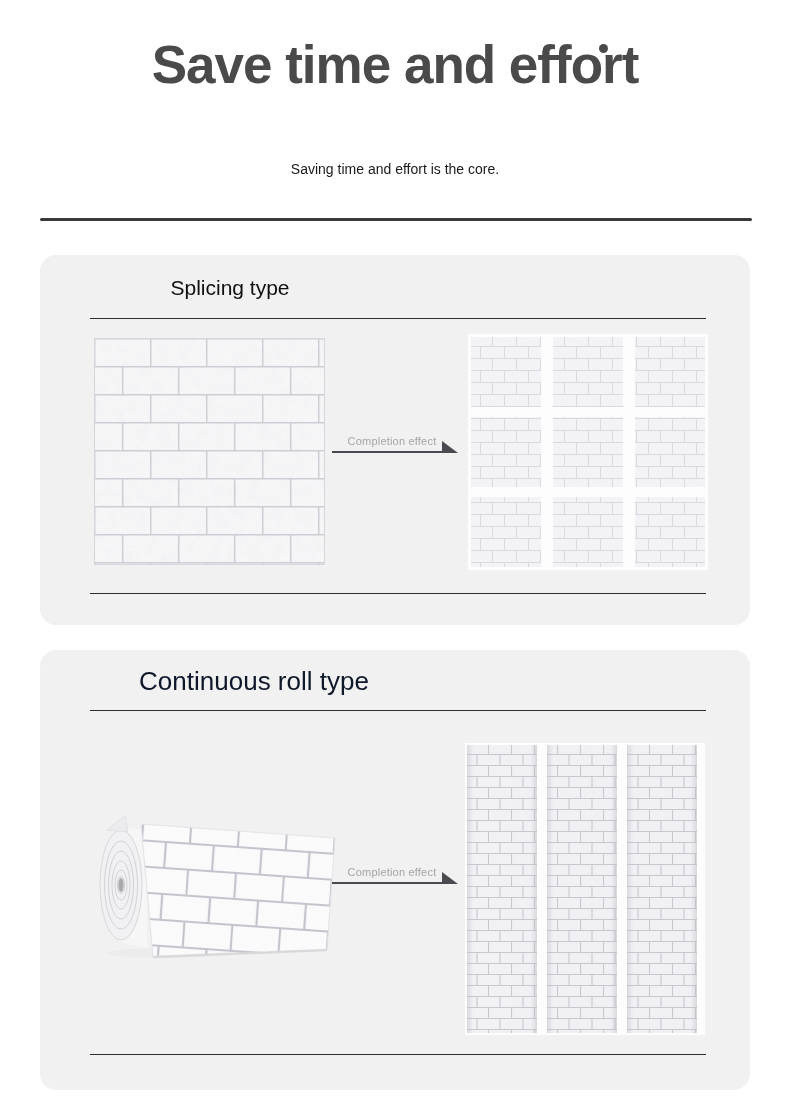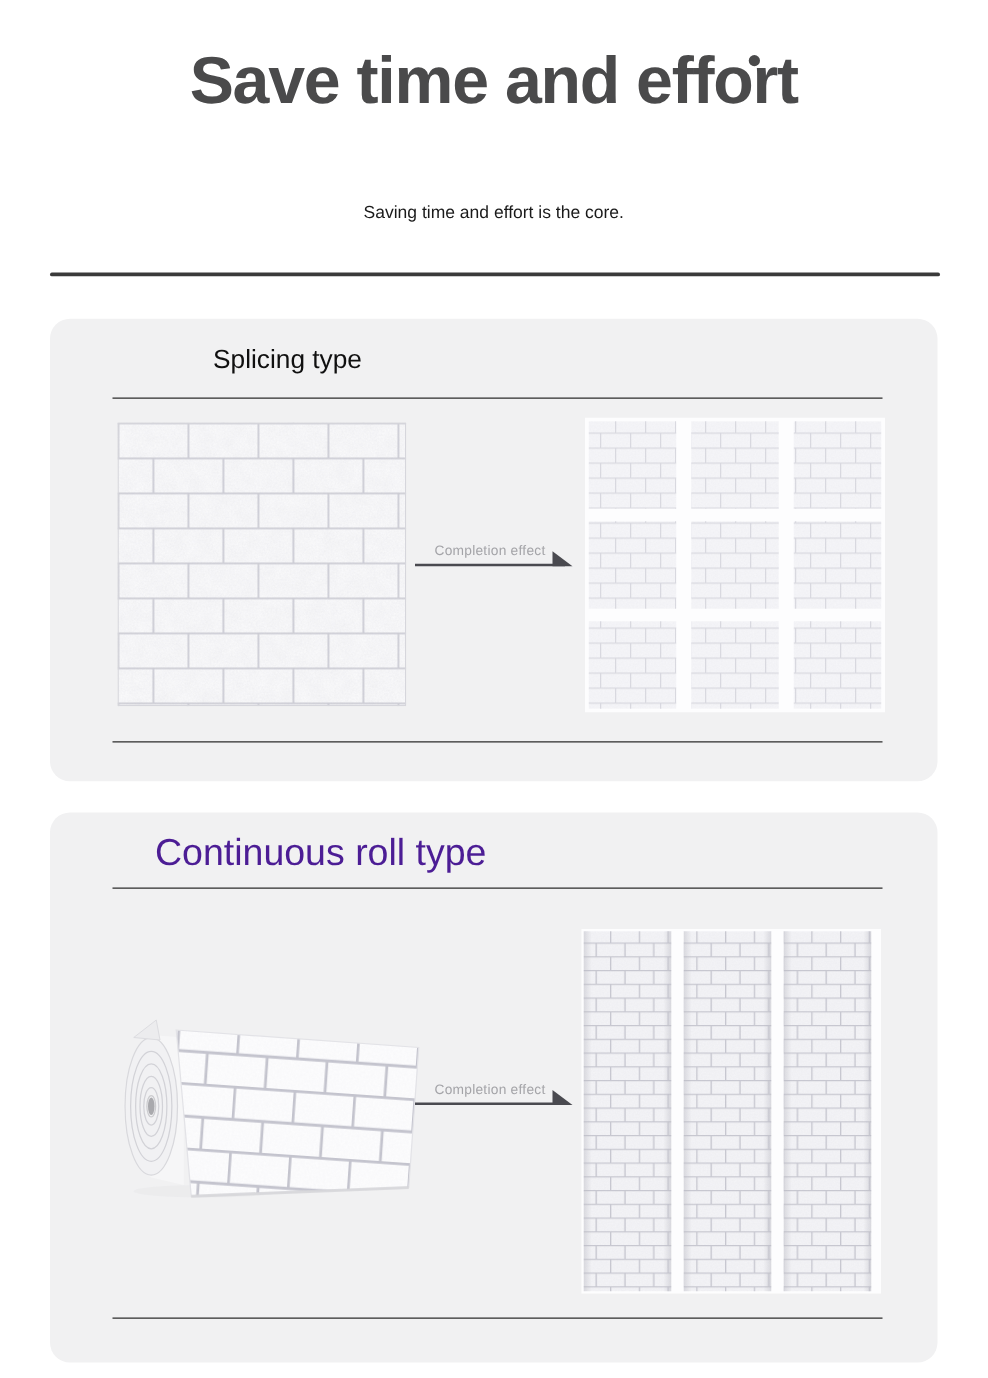--- a/index.html
+++ b/index.html
@@ -13,21 +13,21 @@
   .subtitle{position:absolute;left:0;top:117px;width:100%;text-align:center;
             font-size:14px;color:#1a1a1a;margin-top:44px;}
   .divider{position:absolute;left:40px;top:218px;width:712px;height:3px;background:#3a3a3a;border-radius:2px;}
 
   
   .panel{position:absolute;left:40px;width:710px;background:#f1f1f2;border-radius:16px;}
   .panel1{top:255px;height:370px;}
   .panel2{top:650px;height:440px;}
 
   .heading{position:absolute;text-align:center;font-size:21px;color:#101010;white-space:nowrap;}
-  .heading.red{color:#4c1d95;font-size:30px;}
+  .heading.red{color:#0f172a;font-size:26px;}
   .p1-left{left:60px;top:21px;width:260px;}
   .p1-right{left:390px;top:21px;width:270px;}
   .p2-left{left:84px;top:16px;width:260px;}
   .p2-right{left:385px;top:15px;width:280px;}
 
   .rule{position:absolute;left:50px;width:616px;height:1px;background:#2c2c2c;}
   .rule-top-1{top:63px;}
   .rule-bottom-1{top:338px;}
   .rule-top-2{top:60px;}
   .rule-bottom-2{top:404px;}

